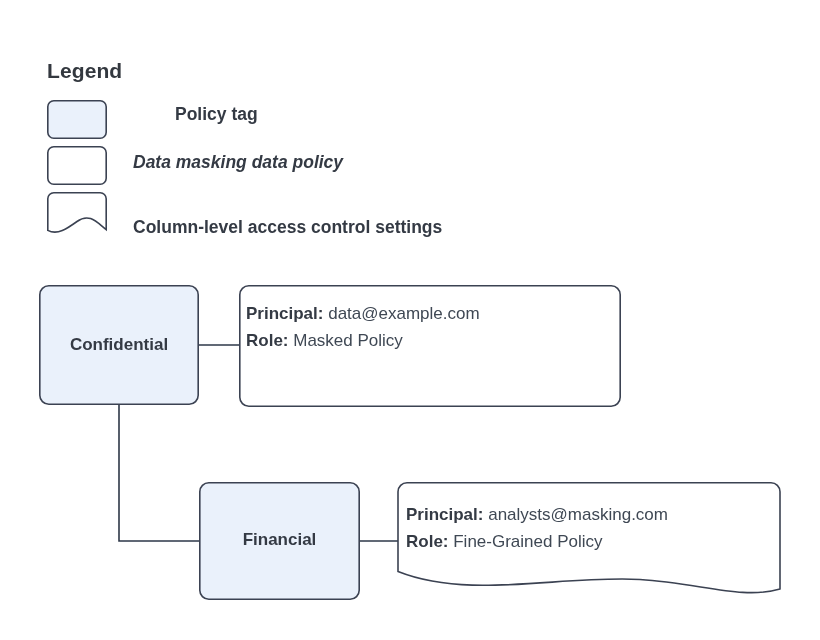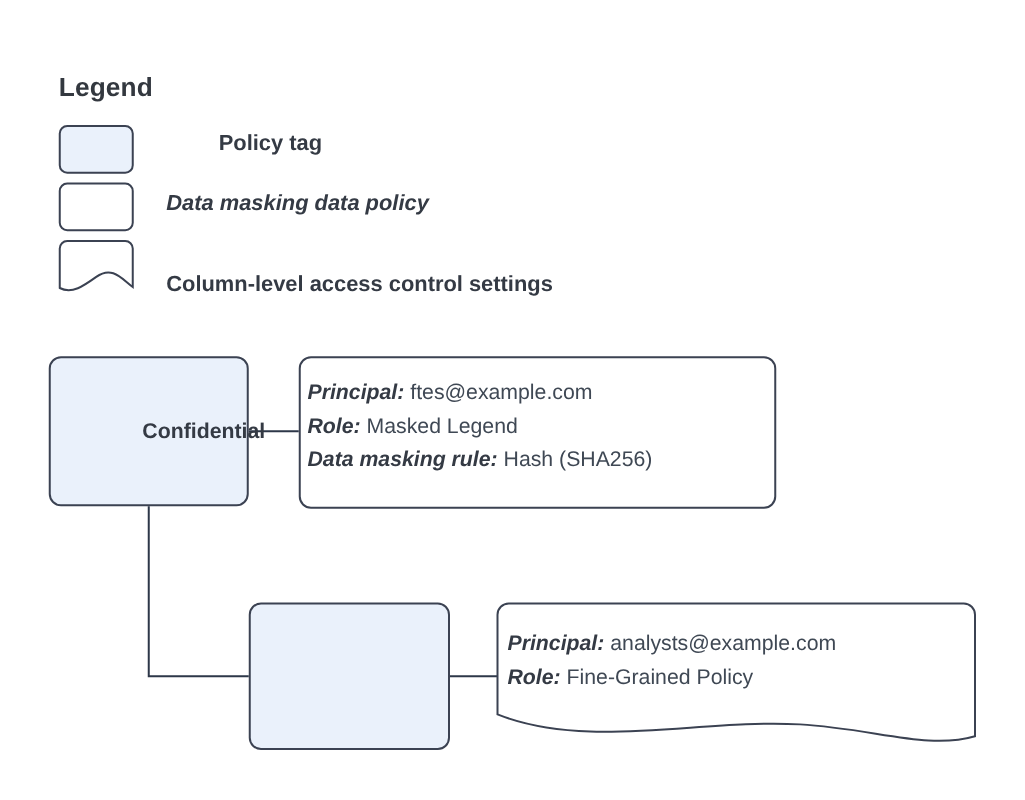--- a/index.html
+++ b/index.html
@@ -67,21 +67,20 @@
   .legend-label.l0 { top: 104px; margin-left: 42px; }
   .legend-label.l1 { top: 152px; font-style: italic; }
   .legend-label.l2 { top: 200px; margin-top: 17px; }
 
   .node-label {
     font-size: 17px;
     font-weight: bold;
     color: #343a44;
     text-align: center;
     white-space: nowrap;
-    padding-left: 44px;
   }
   .node-label.confidential {
     left: 39px;
     top: 335px;
     width: 160px;
   }
   .node-label.financial {
     left: 199px;
     top: 530px;
     width: 161px;
@@ -89,21 +88,20 @@
 
   .policy-text {
     font-size: 17px;
     line-height: 27px;
     color: #3c4450;
     white-space: nowrap;
   }
   .policy-text .k {
     font-weight: bold;
     color: #343a44;
-    font-style: italic;
   }
   .policy-text .v {
     font-weight: normal;
     color: #3f4854;
   }
   .policy1 { left: 246px; top: 300px; }
   .policy2 { left: 406px; top: 501px; }
   .row { display: block; }
 </style>
 </head>
@@ -149,40 +147,37 @@
              A 9 9 0 0 1 407 482.8 Z"></path>
   </svg>
 
   <div class="txt legend-title">Legend</div>
 
   <div class="txt legend-label l0">Policy tag</div>
   <div class="txt legend-label l1">Data masking data policy</div>
   <div class="txt legend-label l2">Column-level access control settings</div>
 
   <div class="txt node-label confidential">Confidential</div>
+  <div class="txt node-label financial">Financial</div>
 
   <div class="txt policy-text policy1">
     <span class="row">
       <span class="k">Principal:</span>
-      <span class="v">ftes@example.com</span>
+      <span class="v">data@example.com</span>
     </span>
     <span class="row">
       <span class="k">Role:</span>
-      <span class="v">Masked Legend</span>
-    </span>
-    <span class="row">
-      <span class="k">Data masking rule:</span>
-      <span class="v">Hash (SHA256)</span>
+      <span class="v">Masked Policy</span>
     </span>
   </div>
 
   <div class="txt policy-text policy2">
     <span class="row">
       <span class="k">Principal:</span>
-      <span class="v">analysts@example.com</span>
+      <span class="v">analysts@masking.com</span>
     </span>
     <span class="row">
       <span class="k">Role:</span>
       <span class="v">Fine-Grained Policy</span>
     </span>
   </div>
 
 </div>
 
 </body></html>

